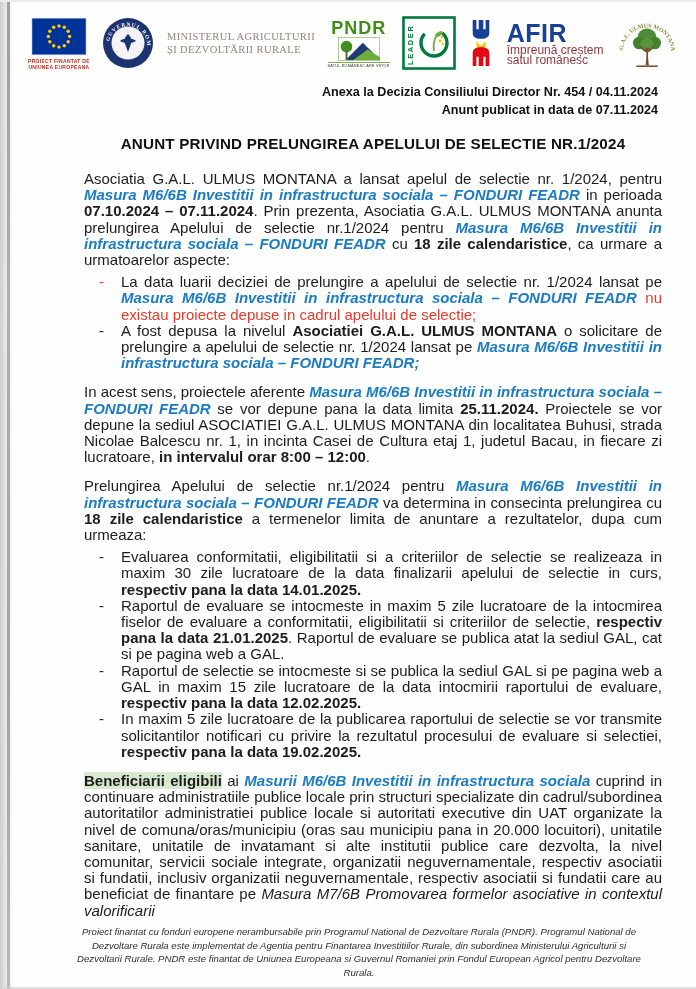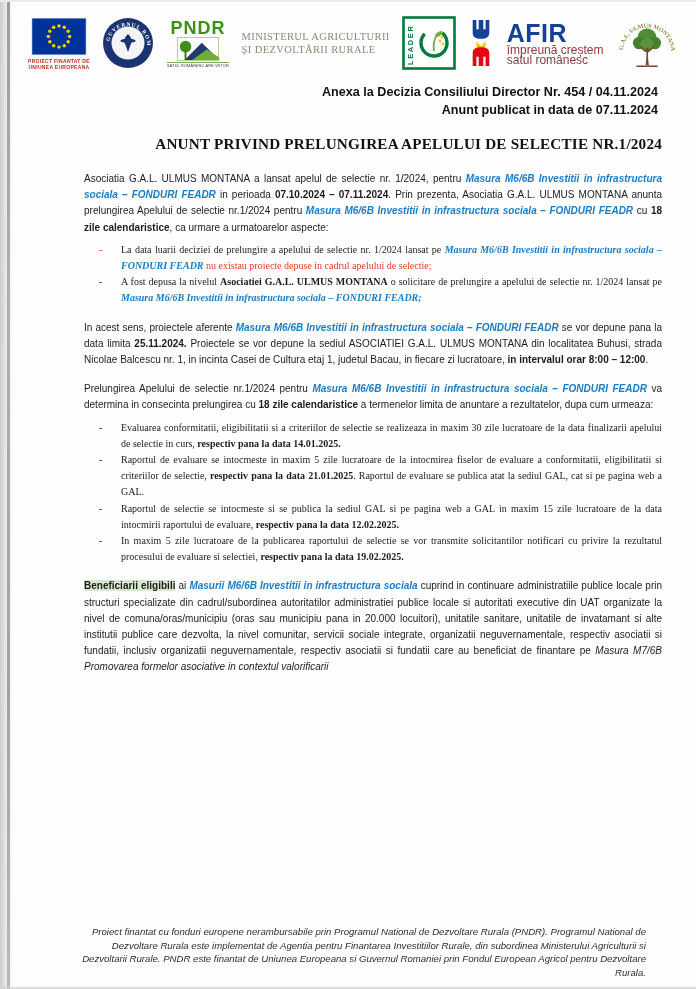--- a/index.html
+++ b/index.html
@@ -26,41 +26,41 @@
   .pndr-word{font-weight:800;font-size:18px;color:#3d9016;letter-spacing:1px;line-height:18px;}
   .pndr-cap{font-size:3.8px;color:#2d3a2d;letter-spacing:.2px;margin-top:1px;
             border-top:1px solid #7fae58;padding-top:1px;}
   .afir{display:flex;align-items:center;gap:14px;}
   .afir-word{font-size:25px;font-weight:800;color:#164194;letter-spacing:.5px;line-height:24px;}
   .afir-tag{font-size:12px;color:#8b3a3e;line-height:10px;}
 
   
   .header-meta{margin:6px 38px 0 0;text-align:right;font-weight:bold;font-size:12.6px;
                line-height:17.5px;color:#111;padding-left:40px;}
-  .title-block{margin:15px 34px 0 84px;text-align:right;color:#111;font-family:Liberation Serif, serif;}
+  .title-block{margin:15px 34px 0 84px;text-align:center;color:#111;}
   .title1{font-size:15.2px;font-weight:bold;letter-spacing:.2px;line-height:19px;}
   .title2{font-size:12.8px;font-weight:bold;margin-top:4px;line-height:16px;}
 
   
-  .content{margin:18px 34px 0 84px;font-size:10px;line-height:16.2px;text-align:justify;}
+  .content{margin:18px 34px 0 84px;font-size:15px;line-height:16.2px;text-align:justify;}
   .para{margin:0 0 13px 0;}
   .bullets{margin:-7px 0 13px 0;}
   .bullet-row{display:flex;}
   .bullet-marker{flex:0 0 22px;padding-left:15px;}
   .marker-red{color:var(--red);}
   .marker-dark{color:#222;}
-  .bullet-text{flex:1;text-align:justify;font-family:Liberation Serif, serif;}
+  .bullet-text{flex:1;text-align:justify;}
   .r-n{}
   .r-b{font-weight:700;}
   .r-i{font-style:italic;}
   .r-bblue{color:var(--blue);font-weight:700;font-style:italic;}
   .r-red{color:var(--red);}
   .r-bhl{font-weight:700;background:var(--hl);}
 
-  .footer{position:absolute;left:72px;right:50px;bottom:10px;text-align:right;
+  .footer{position:absolute;left:72px;right:50px;bottom:10px;text-align:center;
           font-style:italic;font-size:9.6px;line-height:13.5px;color:#2e2e2e;}
 </style>
 </head>
 <body>
 
 <div class="page">
   <div class="edge-left"></div>
   <div class="edge-line"></div>
   <div class="edge-top"></div>
   <div class="edge-bottom"></div>
@@ -100,36 +100,36 @@
         <circle cx="26" cy="26" r="16.5" fill="#f4f4f8"></circle>
         <text font-size="5.4" fill="#ffffff" font-weight="bold" letter-spacing="1" font-family="Liberation Serif, serif">
           <textPath href="#govArc" startOffset="6%">GUVERNUL ROMÂNIEI</textPath>
         </text>
         <path d="M18 24 C21 21.5 24 21.5 26 23.5 C28 21.5 31 21.5 34 24 C31 26 28 26 26 25 C24 26 21 26 18 24 Z" fill="#1c3372"></path>
         <path d="M26 17 C22.5 20 21.5 24 23.5 28 L26 35 L28.5 28 C30.5 24 29.5 20 26 17 Z" fill="#1c3372"></path>
       </svg>
     </div>
 
     <div class="logo">
+      <div class="ministry">
+        <div>MINISTERUL AGRICULTURII</div>
+        <div>ȘI DEZVOLTĂRII RURALE</div>
+      </div>
+    </div>
+
+    <div class="logo">
       <div class="pndr-word">PNDR</div>
       <svg width="44" height="24" viewBox="0 0 44 25">
         <rect x="0.5" y="0.5" width="43" height="24" fill="#ffffff" stroke="#9bbf7a" stroke-width="0.8"></rect>
         <path d="M8 24 L26 6 L44 24 Z" fill="#1f3a6e"></path>
         <path d="M16 24 L31 13 L44 21 L44 24 Z" fill="#6fae3c"></path>
         <circle cx="9" cy="10" r="6" fill="#3f8f1f"></circle>
         <rect x="8" y="14" width="2" height="10" fill="#4a6b2a"></rect>
       </svg>
       <div class="pndr-cap">SATUL ROMÂNESC ARE VIITOR</div>
-    </div>
-
-    <div class="logo">
-      <div class="ministry">
-        <div>MINISTERUL AGRICULTURII</div>
-        <div>ȘI DEZVOLTĂRII RURALE</div>
-      </div>
     </div>
 
     <div class="logo">
       <svg width="54" height="54" viewBox="0 0 54 54">
         <rect x="1.5" y="1.5" width="51" height="51" fill="#ffffff" stroke="#007a3d" stroke-width="2.6"></rect>
         <text transform="translate(11 49) rotate(-90)" font-size="7.5" font-weight="bold" fill="#007a3d" letter-spacing="1.6" font-family="Liberation Sans, sans-serif">LEADER</text>
         <circle cx="32" cy="27" r="13" fill="none" stroke="#007a3d" stroke-width="3.4" stroke-dasharray="62 22" transform="rotate(-50 32 27)"></circle>
         <path d="M32 35 C31 29 31.5 24 35 19" stroke="#6fae3c" stroke-width="1.8" fill="none"></path>
         <ellipse cx="37" cy="18" rx="4.2" ry="2" fill="#6fae3c" transform="rotate(-32 37 18)"></ellipse>
         <circle cx="38" cy="25" r="1.4" fill="#f2c200"></circle>

